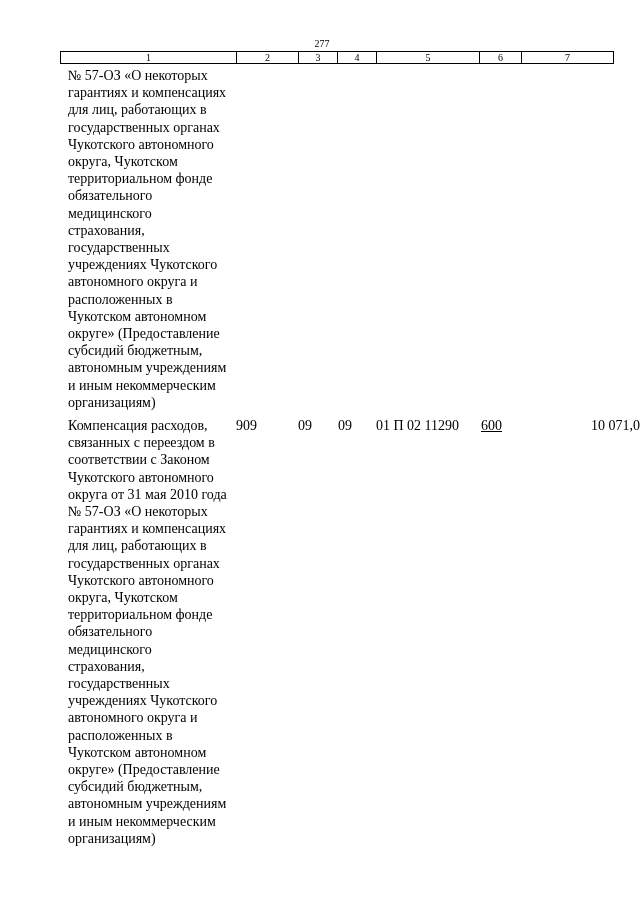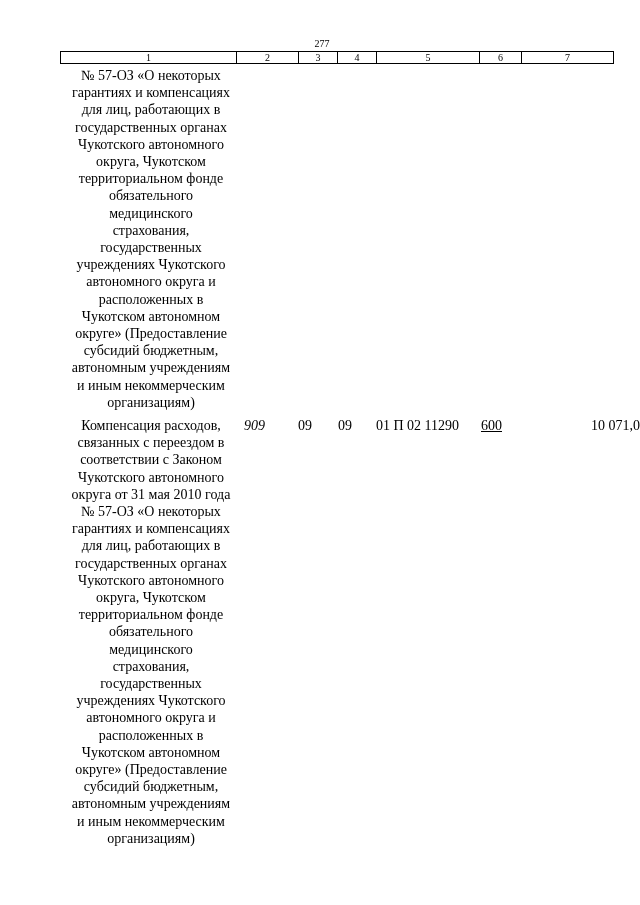--- a/index.html
+++ b/index.html
@@ -19,22 +19,22 @@
       width: 553px;
     }
     .header-table td {
       border: 1px solid #000; height: 11px; padding: 0;
       text-align: center; font-size: 10px; line-height: 11px;
     }
     .row {
       position: absolute; left: 0; width: 640px;
       font-size: 14px; line-height: 17.2px;
     }
-    .c1 { position: absolute; left: 62px; width: 178px; white-space: pre-line; text-align: center; }
-    .c2 { position: absolute; left: 244px; font-style: italic; }
+    .c1 { position: absolute; left: 68px; width: 178px; white-space: pre-line; }
+    .c2 { position: absolute; left: 236px; }
     .c3 { position: absolute; left: 298px; }
     .c4 { position: absolute; left: 338px; }
     .c5 { position: absolute; left: 376px; }
     .c6 { position: absolute; left: 481px; text-decoration: underline; }
     .c7 { position: absolute; right: 0px; width: 120px; text-align: right; }
   </style>
 </head>
 <body>
 
 <div class="page-number">277</div>

